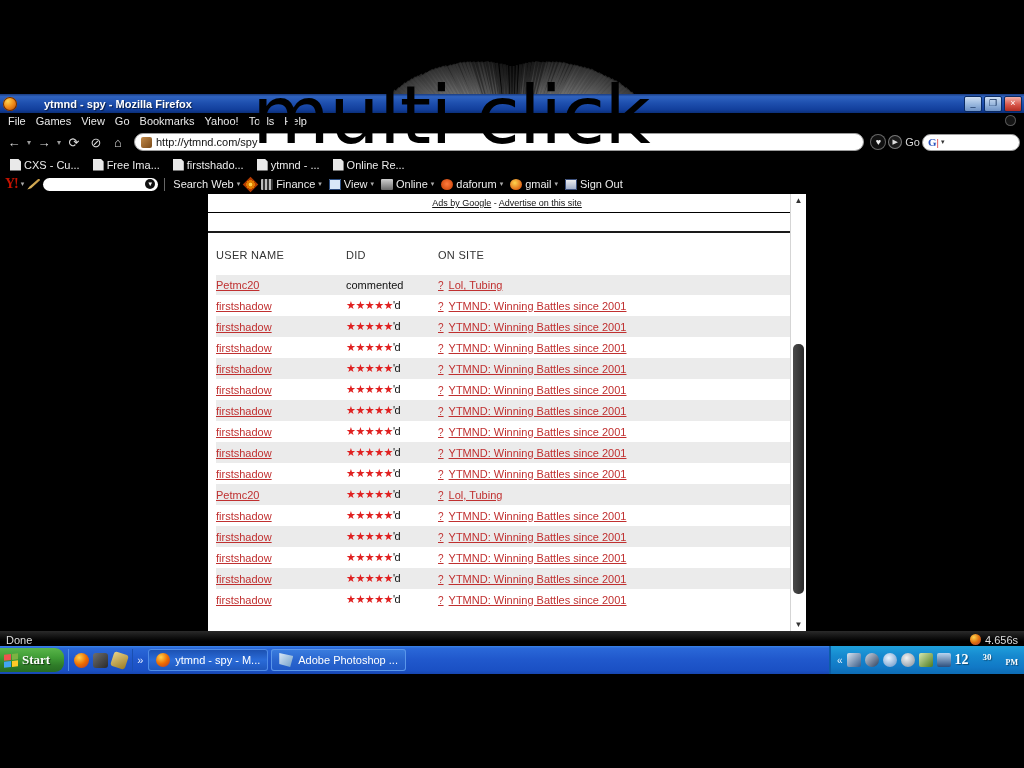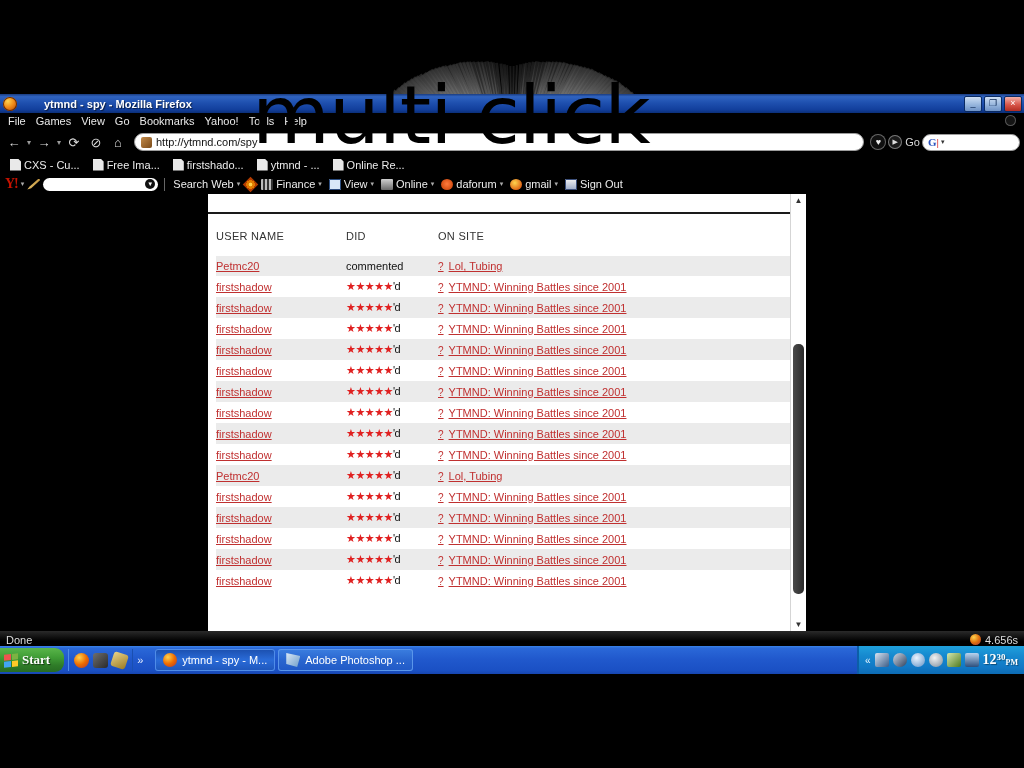--- a/index.html
+++ b/index.html
@@ -268,21 +268,21 @@
   .winflag i { display:block; }
   .winflag i:nth-child(1){background:#ef5350}.winflag i:nth-child(2){background:#7cb342}
   .winflag i:nth-child(3){background:#42a5f5}.winflag i:nth-child(4){background:#ffca28}
   .qlaunch { display:flex;align-items:center;gap:4px; padding: 0 5px; height:22px;
              border-left:1px solid #4f8ce8; border-right:1px solid #1a4fb0;}
   .qi { width:15px;height:15px;border-radius:3px;}
   .qi.ff { background: radial-gradient(circle at 35% 30%,#ffd24d,#ef6c00 50%,#a33 100%); border-radius:50%;}
   .qi.dk { background: linear-gradient(135deg,#6e6e6e,#2a2a2a); }
   .qi.am { background: linear-gradient(135deg,#e8d48a,#9b7a22); transform: rotate(18deg);}
   .qchev { color:#e4edff; font-size:11px; padding: 0 4px;}
-  .tasks { display:flex; align-items:flex-start; gap:3px; margin-left: 8px; }
+  .tasks { display:flex; align-items:flex-start; gap:3px; margin-left: 1px; }
   .taskbtn {
     height:22px; display:flex;align-items:center;gap:5px;
     padding: 0 8px;
     border-radius:3px;
     color:#fff;font-size:11px;white-space:nowrap;
   }
   .taskbtn.active { background: linear-gradient(to bottom,#1b4fae,#2a6bd8 50%,#1e56bb); box-shadow: inset 0 0 0 1px #4f8ce8;}
   .taskbtn.idle   { background: linear-gradient(to bottom,#3b7ee0,#2a66cf 50%,#2059c6); box-shadow: inset 0 0 0 1px #5a96ea;}
   .ticon { width:14px;height:14px;flex:0 0 auto;}
   .ticon.ff { border-radius:50%; background: radial-gradient(circle at 35% 30%,#ffd24d,#ef6c00 50%,#a33 100%); }
@@ -294,21 +294,21 @@
     box-shadow: inset 2px 0 0 #0c5ea8;
   }
   .tray .tchev { color:#e7f5ff;font-size:10px;}
   .ti { width:14px;height:14px;border-radius:2px;flex:0 0 auto;}
   .ti.net { background:linear-gradient(135deg,#d8e4f2,#3b5c86);}
   .ti.key { background:linear-gradient(135deg,#cfd9e6,#2c3f5c); border-radius:50%;}
   .ti.msg { background:radial-gradient(circle at 40% 35%,#eaf4ff,#5f8fc4);border-radius:50%;}
   .ti.clk { background:radial-gradient(circle at 40% 35%,#f2f2f2,#7a8a9a);border-radius:50%;}
   .ti.mon { background:linear-gradient(#b9d4ef,#2d4f7c);}
   .ti.vol { background:linear-gradient(135deg,#d6e8b0,#4e7a1f);}
-  .clock { color:#fff;font-size:14px;font-weight:bold; display:flex;align-items:flex-start; gap:0;
+  .clock { color:#fff;font-size:14px;font-weight:bold; display:flex;align-items:flex-start; gap:14px;
            text-shadow:1px 1px 1px rgba(0,0,0,.4); font-family:"Liberation Serif",serif;}
   .clock .mins { font-size:9px; line-height:10px;}
   .clock .ampm { font-size:8px; line-height:9px; align-self:flex-end; padding-bottom:1px;}
 
   
   #overlay {
     position: absolute; left: 0; top: 0; width: 1024px; height: 768px;
     pointer-events: none;
   }
   #mctext {
@@ -586,20 +586,25 @@
       </span>
       <span class="yitem">
         <span class="ymini ym-sign"></span>
         <span>Sign Out</span>
       </span>
     </div>
 
     <div class="content">
       <div class="page">
 
+        <div class="adsline">
+          <a>Ads by Google</a>
+          <span>-</span>
+          <a>Advertise on this site</a>
+        </div>
         <div class="adsbox"></div>
 
         <div class="tablewrap">
           <table class="spy">
             <thead>
               <tr>
                 <th class="col-user">USER NAME</th>
                 <th class="col-did">DID</th>
                 <th>ON SITE</th>
               </tr>

